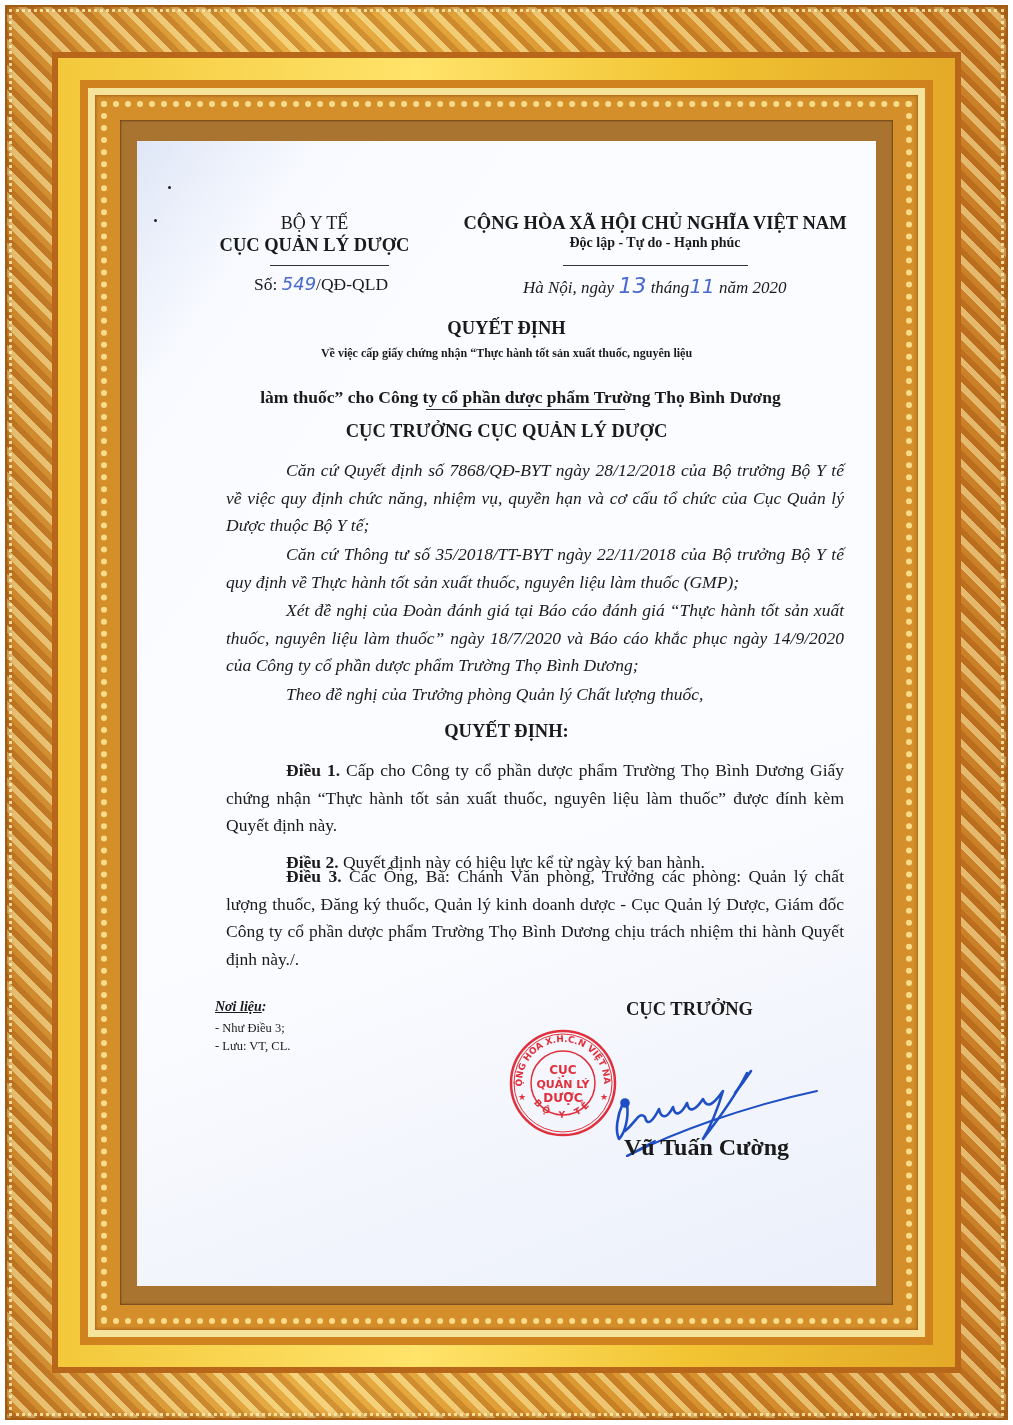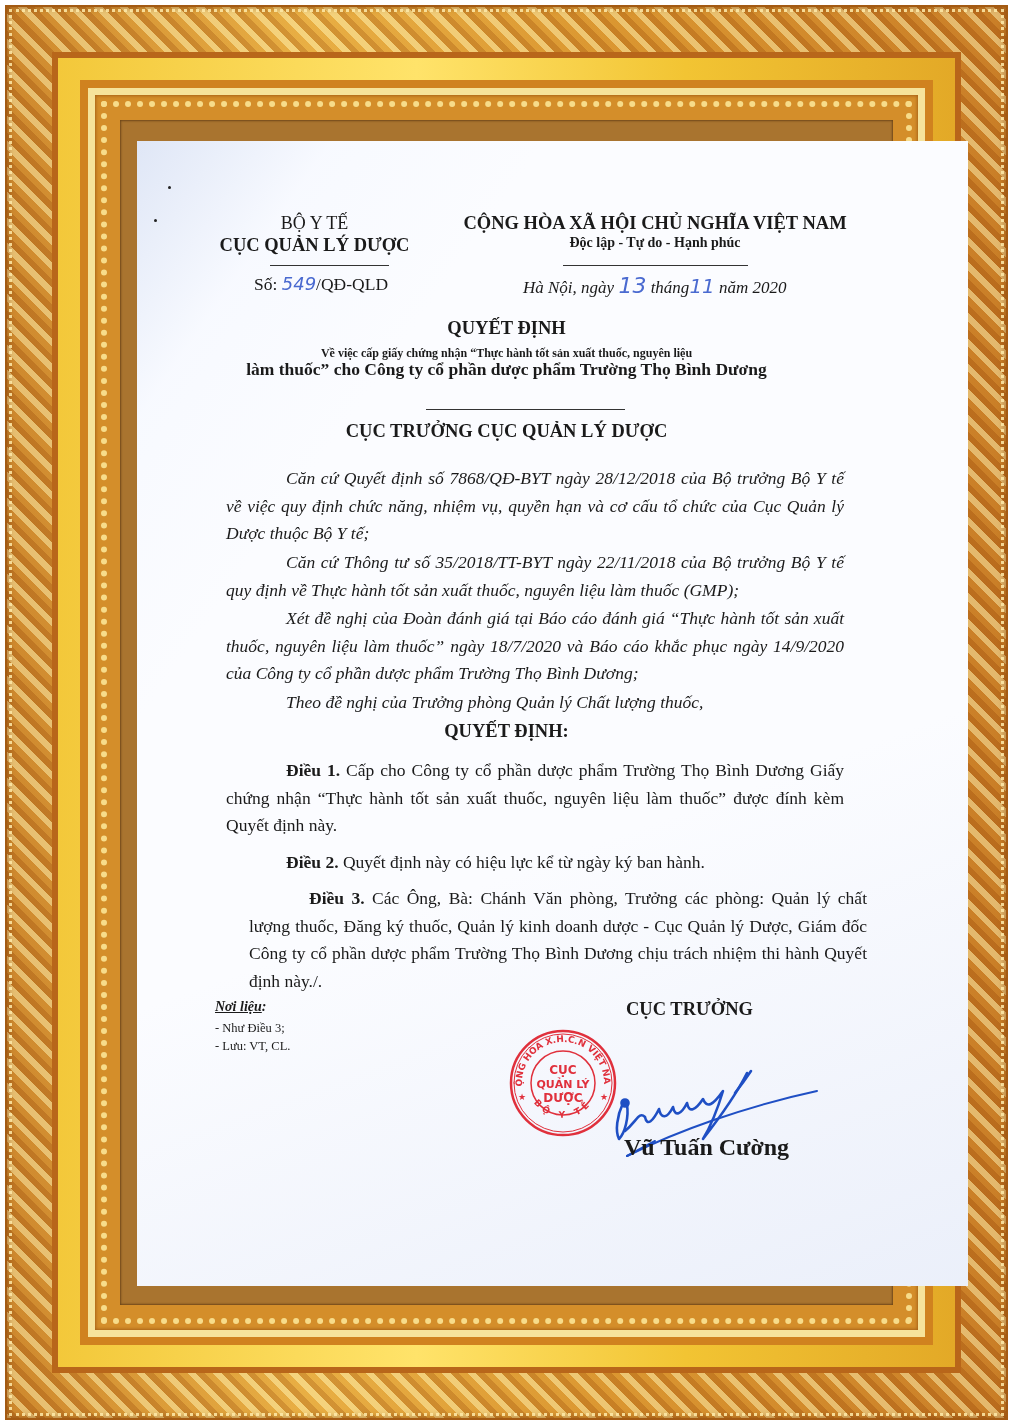--- a/index.html
+++ b/index.html
@@ -25,37 +25,37 @@
   .frame-bead { position:absolute; left:95px; top:95px; right:95px; bottom:95px;
     background:#d48e2a; box-shadow: inset 0 0 3px 1px rgba(140,70,10,0.6); }
   .frame-bead::before {
     content:""; position:absolute; inset:6px;
     border:6px dotted #f7dc8a;
   }
   .mat { position:absolute; left:120px; top:120px; width:773px; height:1185px; background:#a9742f;
     box-shadow: inset 0 0 2px 1px rgba(70,40,10,0.6); }
 
   
-  .paper { position:absolute; left:137px; top:141px; width:831px; height:1145px;
+  .paper { position:absolute; left:137px; top:141px; width:739px; height:1145px;
     background:
       linear-gradient(125deg, rgba(220,228,245,0.9) 0%, rgba(245,248,255,0.6) 12%, rgba(255,255,255,0) 25%),
       linear-gradient(160deg, rgba(255,255,255,0) 60%, rgba(228,234,248,0.7) 100%),
       #fbfcff;
     color:#1a1a1a; }
   .speck { position:absolute; width:3px; height:3px; border-radius:50%; background:#222; }
 
   .abs { position:absolute; white-space:nowrap; }
   .c { text-align:center; }
   .b { font-weight:bold; }
   .i { font-style:italic; }
   .hand { font-family:"DejaVu Sans", sans-serif; color:#4a6ad0; font-style:italic; font-weight:normal; }
   .rule { position:absolute; height:1px; background:#333; }
 
   .para { position:absolute; left:89px; width:618px; font-size:17.5px; line-height:27.5px; text-align:justify; text-indent:60px; }
-  .para.i { font-style:italic;margin-top:8px; }
+  .para.i { font-style:italic; }
 
   .stamp { position:absolute; left:371px; top:887px; width:110px; height:110px; }
   .sig { position:absolute; left:430px; top:880px; width:260px; height:140px; }
 </style>
 </head>
 <body>
 
 <div class="frame-outer"></div>
 <div class="frame-groove"></div>
 <div class="frame-flat"></div>
@@ -81,34 +81,34 @@
   <div class="rule" style="left:426px;top:124px;width:185px;"></div>
   <div class="abs i" style="left:386px;top:132px;font-size:17px;">
     <span>Hà Nội, ngày</span>
     <span class="hand" style="font-size:22px;margin-top:20px;">13</span>
     <span>tháng</span><span class="hand" style="font-size:20px;text-align:right;">11</span>
     <span>năm 2020</span>
   </div>
 
   <div class="abs c b" style="left:0;top:177px;width:739px;font-size:18.5px;">QUYẾT ĐỊNH</div>
   <div class="abs c b" style="left:0;top:205px;width:739px;font-size:12px;">Về việc cấp giấy chứng nhận “Thực hành tốt sản xuất thuốc, nguyên liệu</div>
-  <div class="abs c b" style="left:0;top:218px;width:739px;font-size:17.5px;">làm thuốc” cho Công ty cổ phần dược phẩm Trường Thọ Bình Dương</div>
+  <div class="abs c b" style="left:0;top:246px;width:739px;font-size:17.5px;padding-left:14px;">làm thuốc” cho Công ty cổ phần dược phẩm Trường Thọ Bình Dương</div>
   <div class="rule" style="left:289px;top:268px;width:199px;"></div>
   <div class="abs c b" style="left:0;top:280px;width:739px;font-size:18.5px;">CỤC TRƯỞNG CỤC QUẢN LÝ DƯỢC</div>
 
   <div class="para i" style="top:316px;">Căn cứ Quyết định số 7868/QĐ-BYT ngày 28/12/2018 của Bộ trưởng Bộ Y tế về việc quy định chức năng, nhiệm vụ, quyền hạn và cơ cấu tổ chức của Cục Quản lý Dược thuộc Bộ Y tế;</div>
   <div class="para i" style="top:400px;">Căn cứ Thông tư số 35/2018/TT-BYT ngày 22/11/2018 của Bộ trưởng Bộ Y tế quy định về Thực hành tốt sản xuất thuốc, nguyên liệu làm thuốc (GMP);</div>
   <div class="para i" style="top:456px;">Xét đề nghị của Đoàn đánh giá tại Báo cáo đánh giá “Thực hành tốt sản xuất thuốc, nguyên liệu làm thuốc” ngày 18/7/2020 và Báo cáo khắc phục  ngày 14/9/2020 của Công ty cổ phần dược phẩm Trường Thọ Bình Dương;</div>
   <div class="para i" style="top:540px;">Theo đề nghị của Trưởng phòng Quản lý Chất lượng thuốc,</div>
 
   <div class="abs c b" style="left:0;top:580px;width:739px;font-size:18.5px;">QUYẾT ĐỊNH:</div>
 
   <div class="para" style="top:616px;"><b>Điều 1.</b><span> Cấp cho Công ty cổ phần dược phẩm Trường Thọ Bình Dương Giấy chứng nhận “Thực hành tốt sản xuất thuốc, nguyên liệu làm thuốc” được đính kèm Quyết định này.</span></div>
   <div class="para" style="top:708px;"><b>Điều 2.</b><span> Quyết định này có hiệu lực kể từ ngày ký ban hành.</span></div>
-  <div class="para" style="top:744px;margin-left:23px;"><b>Điều 3.</b><span> Các Ông, Bà: Chánh Văn phòng, Trưởng các phòng: Quản lý chất lượng thuốc, Đăng ký thuốc, Quản lý kinh doanh dược - Cục Quản lý Dược, Giám đốc Công ty cổ phần dược phẩm Trường Thọ Bình Dương chịu trách nhiệm thi hành Quyết định này./.</span></div>
+  <div class="para" style="top:722px;"><b>Điều 3.</b><span> Các Ông, Bà: Chánh Văn phòng, Trưởng các phòng: Quản lý chất lượng thuốc, Đăng ký thuốc, Quản lý kinh doanh dược - Cục Quản lý Dược, Giám đốc Công ty cổ phần dược phẩm Trường Thọ Bình Dương chịu trách nhiệm thi hành Quyết định này./.</span></div>
 
   <div class="abs b i" style="left:78px;top:858px;font-size:14px;"><u>Nơi liệu</u><span>:</span></div>
   <div class="abs" style="left:78px;top:880px;font-size:12.5px;">- Như Điều 3;</div>
   <div class="abs" style="left:78px;top:898px;font-size:12.5px;">- Lưu: VT, CL.</div>
 
   <div class="abs b" style="left:489px;top:858px;font-size:18.5px;">CỤC TRƯỞNG</div>
 
   <svg class="stamp" viewBox="0 0 110 110">
     <defs>
       <path id="arcTop" d="M 14 55 A 41 41 0 0 1 96 55"></path>

